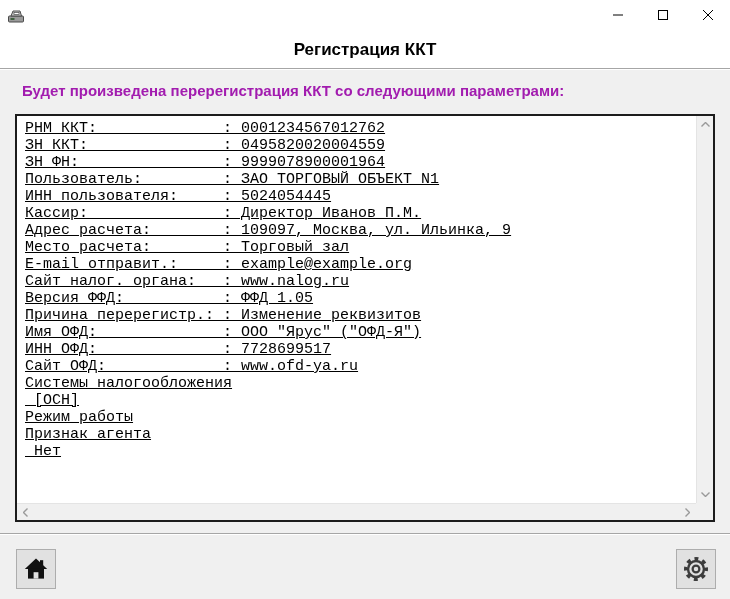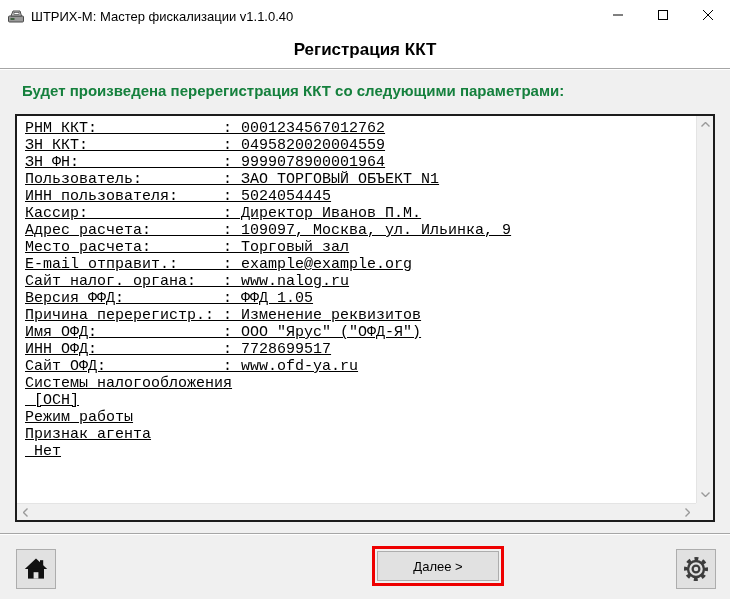--- a/index.html
+++ b/index.html
@@ -30,21 +30,21 @@
   
   .header{height:36px;background:#fff;display:flex;align-items:center;justify-content:center;}
   .header-title{font-size:17px;font-weight:bold;color:#000;}
   .sep{height:0;border-top:1px solid #a6a6a6;border-bottom:1px solid #ffffff;}
   
   .content{
     background:var(--panel-bg);
     height:465px;
     padding:12px 15px 0 15px;
   }
-  .prompt{font-size:15px;font-weight:bold;color:#15803d;margin-left:7px;margin-bottom:15px;white-space:nowrap;}
+  .prompt{font-size:15px;font-weight:bold;color:#a21caf;margin-left:7px;margin-bottom:15px;white-space:nowrap;}
   .memo{
     position:relative;width:700px;height:408px;
     background:#ffffff;border:2px solid var(--memo-border);
     overflow:hidden;
   }
   .memo pre{
     font-family:"Liberation Mono","DejaVu Sans Mono",monospace;
     font-size:15px;line-height:17px;color:#000;
     padding:4px 8px;
     white-space:pre;
@@ -93,21 +93,20 @@
 </head>
 <body>
 
 <div class="titlebar">
   <svg class="app-icon" viewBox="0 0 18 16">
     <rect x="1.5" y="8" width="15" height="6" rx="1" fill="#9a9a9a" stroke="#4a4a4a" stroke-width="1"></rect>
     <path d="M4 8 L6 3 L13 3 L14.5 8 Z" fill="#c8c8c8" stroke="#4a4a4a" stroke-width="1"></path>
     <rect x="7" y="4.5" width="5" height="2" fill="#ffffff" stroke="#4a4a4a" stroke-width="0.7"></rect>
     <rect x="3.5" y="10" width="4" height="2" fill="#3f5f3f"></rect>
   </svg>
-  <span class="title-text">ШТРИХ-М: Мастер фискализации v1.1.0.40</span>
   <div class="win-controls">
     <div class="win-btn">
       <svg width="10" height="10" viewBox="0 0 10 10">
           <line x1="0" y1="5" x2="10" y2="5" stroke="#000" stroke-width="1"></line>
         </svg>
     </div>
     <div class="win-btn">
       <svg width="10" height="10" viewBox="0 0 10 10">
           <rect x="0.5" y="0.5" width="9" height="9" fill="none" stroke="#000" stroke-width="1"></rect>
         </svg>
@@ -183,23 +182,20 @@
   <div class="icon-btn home-btn">
     <svg width="26" height="24" viewBox="0 0 32 30">
       <rect x="21" y="4" width="4" height="7" fill="#111"></rect>
       <path d="M16 2 L30 15 L2 15 Z" fill="#111"></path>
       <rect x="6" y="14" width="20" height="13" fill="#111"></rect>
       <rect x="13" y="19" width="6" height="8" fill="#e1e1e1"></rect>
     </svg>
   </div>
 
 
-  <div class="annotation-box">
-    <button class="nav-btn next-btn">Далее &gt;</button>
-  </div>
 
   <div class="icon-btn gear-btn">
     <svg width="30" height="30" viewBox="0 0 32 32">
       <circle cx="16" cy="16" r="11" fill="none" stroke="#3c3c3c" stroke-width="3.6" stroke-dasharray="4.2 4.44" stroke-dashoffset="2"></circle>
       <circle cx="16" cy="16" r="8.5" fill="none" stroke="#3c3c3c" stroke-width="2.6"></circle>
       <circle cx="16" cy="16" r="3.6" fill="none" stroke="#3c3c3c" stroke-width="2.4"></circle>
     </svg>
   </div>
 </div>
 

